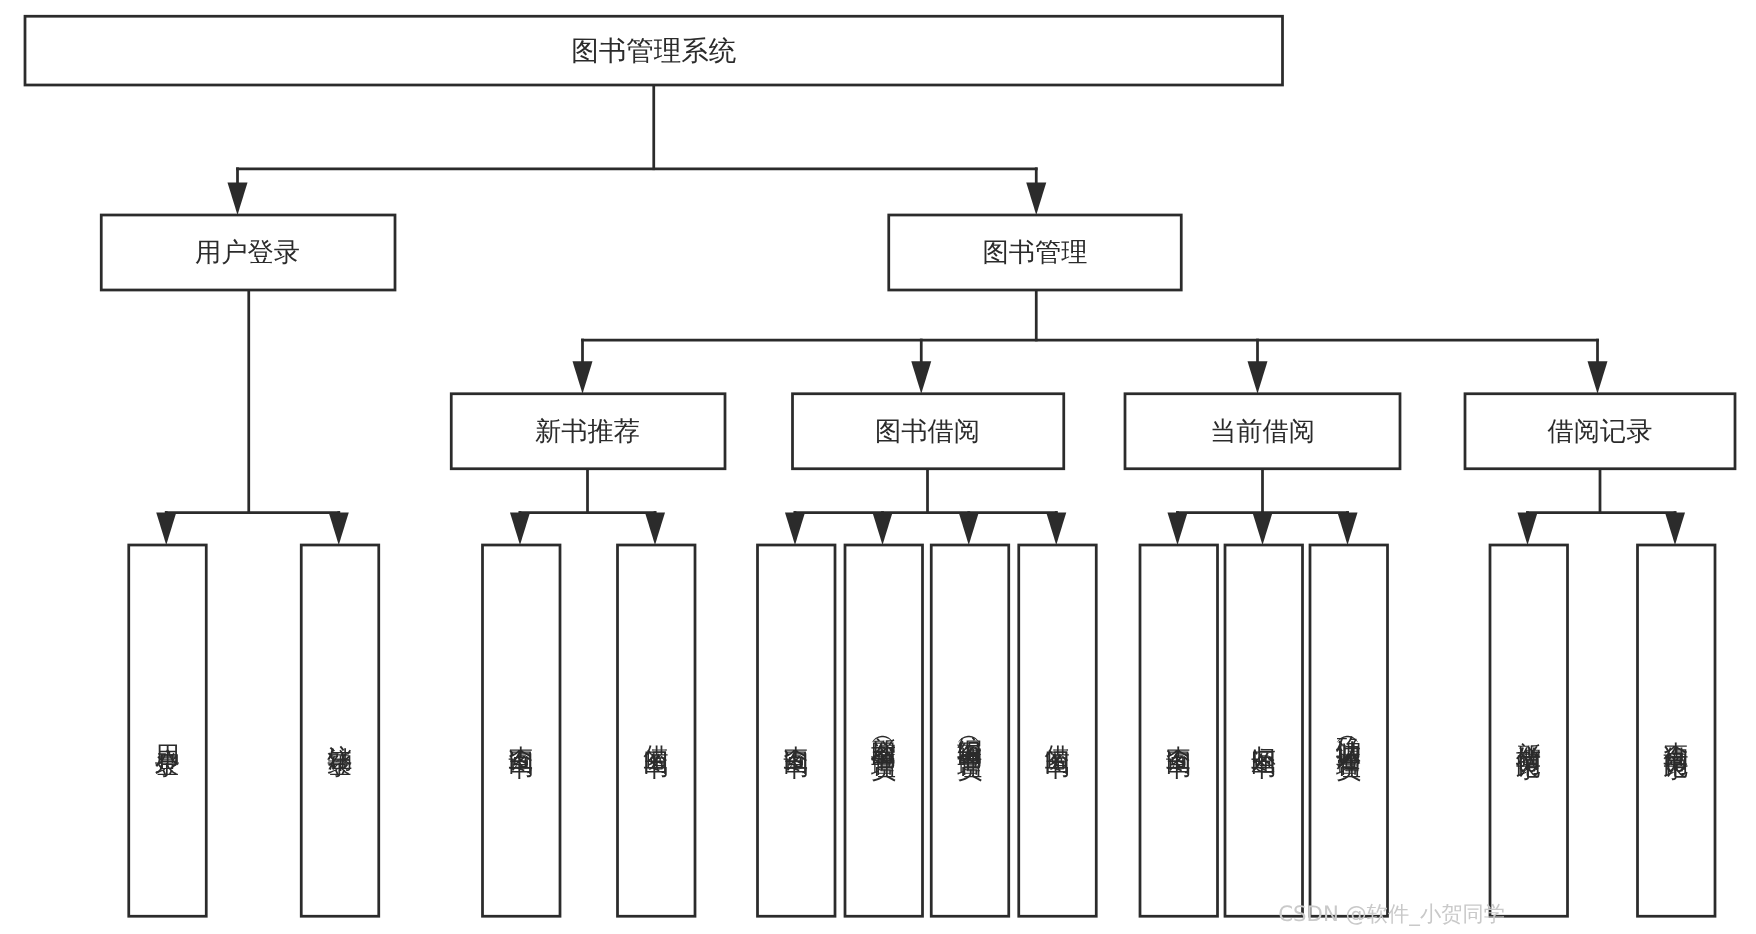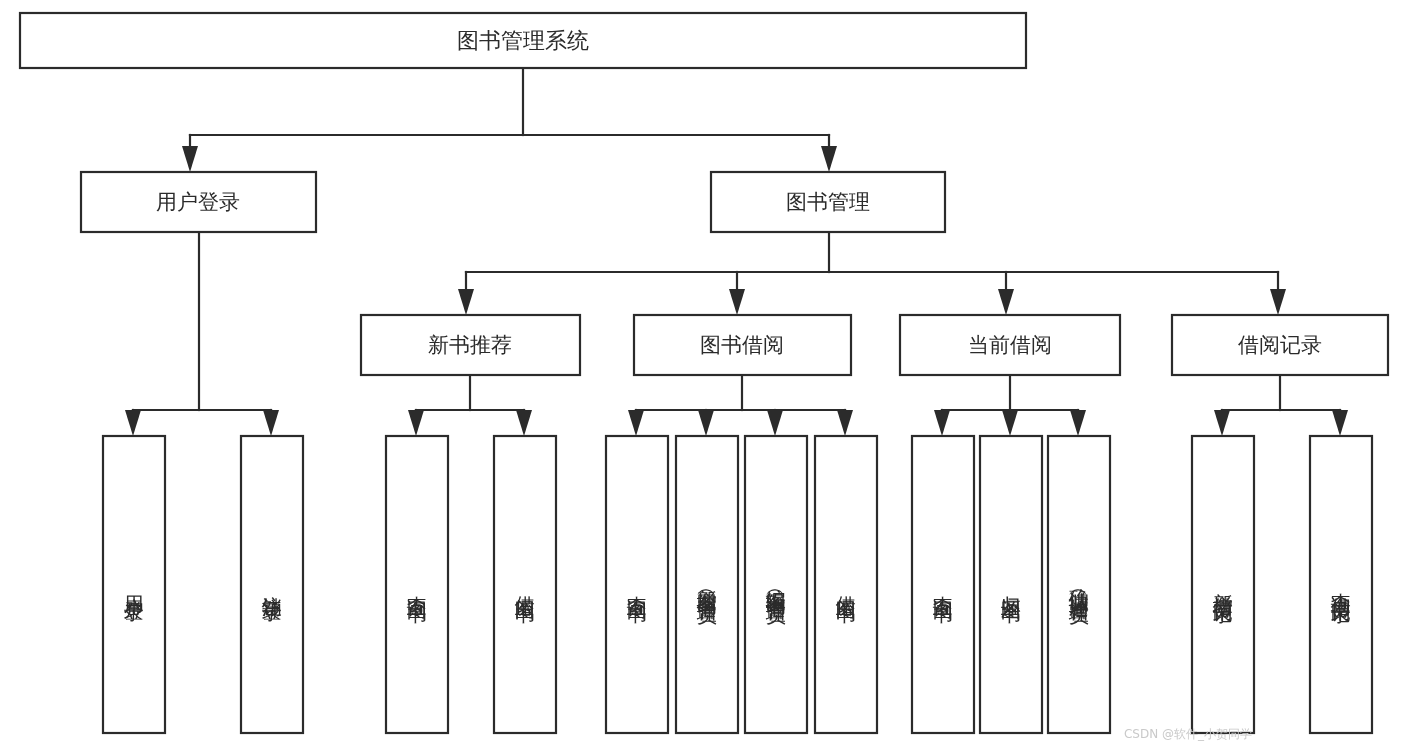--- a/index.html
+++ b/index.html
@@ -11,21 +11,20 @@
     width: 1405px;
     height: 747px;
     font-family: "DejaVu Sans", "Liberation Sans", sans-serif;
     overflow: hidden;
   }
   #chart-root {
     position: relative;
     width: 1214px;
     height: 747px;
     background: #ffffff;
-    padding-left: 48px;
   }
   svg.flow {
     position: absolute;
     left: 0;
     top: 0;
     width: 1405px;
     height: 747px;
   }
   .node-rect {
     fill: #ffffff;
@@ -65,21 +64,21 @@
     justify-content: center;
     text-align: center;
     white-space: nowrap;
     pointer-events: none;
   }
   .watermark {
     position: absolute;
     right: 10px;
     bottom: 4px;
     font-family: "DejaVu Sans", "Liberation Sans", sans-serif;
-    font-size: 12px;
+    font-size: 17px;
     color: #c9c9c9;
     white-space: nowrap;
     text-align: right;
   }
 </style>
 </head>
 <body>
 
 <div id="chart-root">
 

